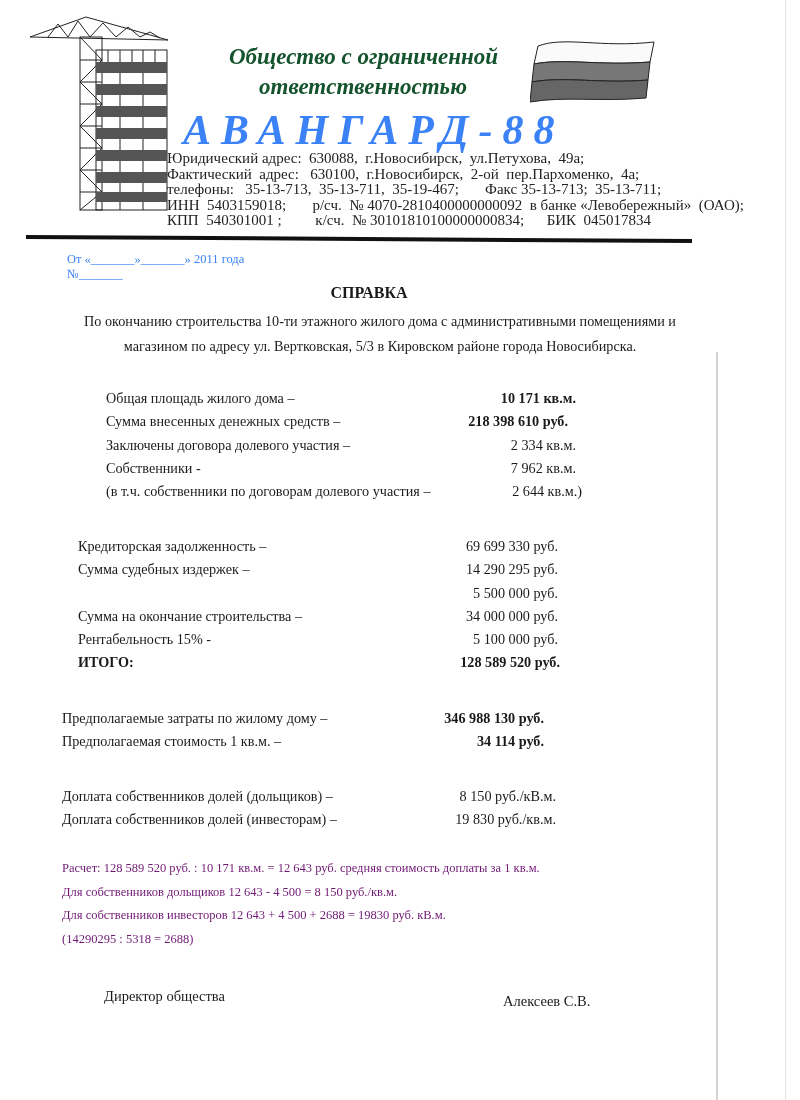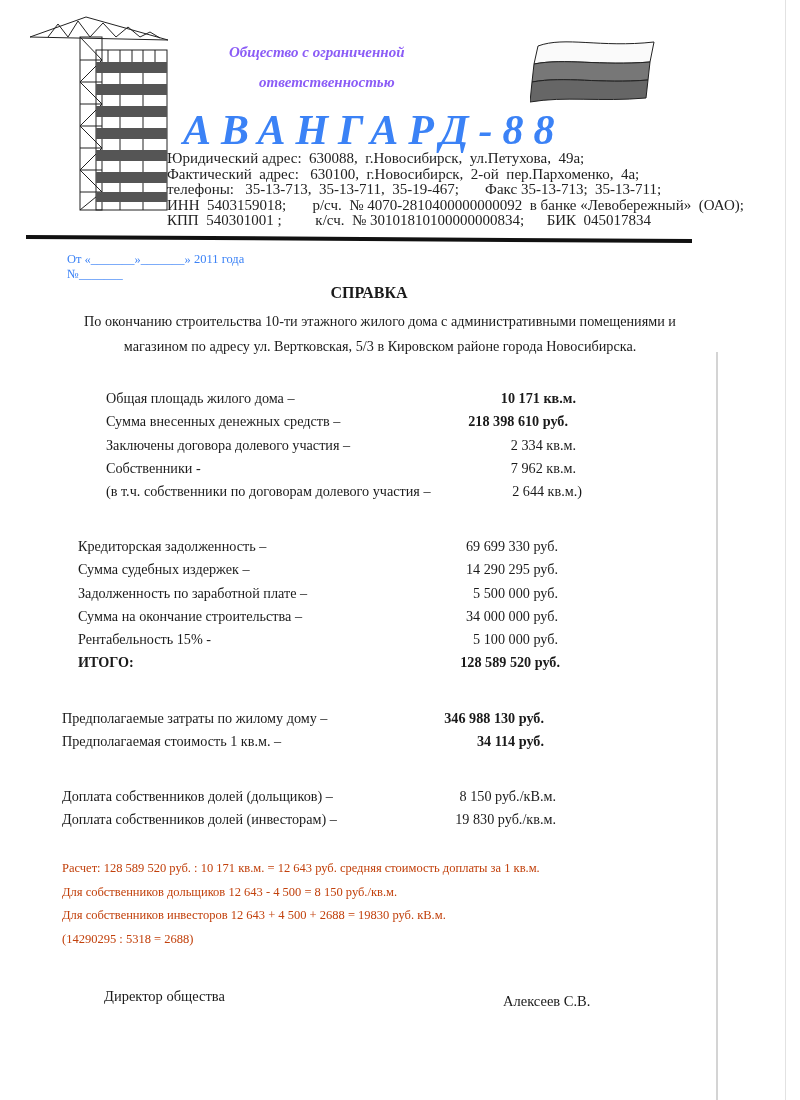--- a/index.html
+++ b/index.html
@@ -7,21 +7,21 @@
     width: 800px; height: 1100px; background: #ffffff; position: relative; overflow: hidden;
     font-family: "Liberation Serif", "DejaVu Serif", serif; color: #1a1a1a;
   }
   .abs { position: absolute; }
   .scan-edge { position: absolute; top: 0; right: 14px; width: 1px; height: 1100px; background: #e2e2e2; }
   .scan-line { position: absolute; left: 716px; top: 352px; width: 2px; height: 748px; background: #b8b8b8; opacity: 0.6; }
 
   .logo { left: 28px; top: 12px; width: 140px; height: 200px; }
   .flag { left: 530px; top: 38px; width: 126px; height: 68px; }
 
-  .org-line { font-family: "Liberation Serif", serif; font-style: italic; font-weight: bold; font-size: 15px; color: #8b5cf6; white-space: nowrap; }
+  .org-line { font-family: "Liberation Serif", serif; font-style: italic; font-weight: bold; font-size: 23px; color: #14532d; white-space: nowrap; }
   .org1 { left: 229px; top: 44px; }
   .org2 { left: 259px; top: 74px; }
   .brand { left: 183px; top: 106px; font-family: "Liberation Serif", serif; font-style: italic; font-weight: bold; font-size: 42px; letter-spacing: 10px; color: #3b82f6; white-space: nowrap; }
 
   .req { left: 167px; top: 151px; font-size: 15px; line-height: 15.5px; color: #222; }
   .req-row { white-space: pre; }
 
   .hr { left: 26px; top: 237px; width: 666px; height: 4px; background: #111; transform: rotate(0.35deg); }
 
   .meta { left: 67px; top: 252px; font-size: 12.5px; line-height: 15px; color: #3b82f6; }
@@ -32,21 +32,21 @@
   .row { position: relative; height: 23.3px; }
   .row .lbl { position: absolute; left: 0; top: 0; white-space: nowrap; }
   .row .val { position: absolute; right: 0; top: 0; white-space: nowrap; }
   .row .val.bold, .row .lbl.bold { font-weight: bold; }
 
   .g1 { top: 390px; margin-left: 44px; }
   .g2 { top: 538px; margin-left: 16px; }
   .g3 { top: 710px; }
   .g4 { top: 788px; }
 
-  .calc { left: 62px; top: 857px; font-size: 12.5px; line-height: 23.5px; color: #c2410c; }
+  .calc { left: 62px; top: 857px; font-size: 12.5px; line-height: 23.5px; color: #701a75; }
   .calc div { white-space: nowrap; }
 
   .sign-title { left: 104px; top: 988px; font-size: 14.5px; }
   .sign-name { left: 503px; top: 993px; font-size: 14.5px; }
 </style>
 </head>
 <body>
 
 <div class="scan-edge"></div>
 <div class="scan-line"></div>
@@ -142,21 +142,20 @@
 <div class="abs rows g2">
   <div class="row">
       <span class="lbl">Кредиторская задолженность –</span>
       <span class="val" style="right:-10px">69 699 330 руб.</span>
     </div>
   <div class="row">
       <span class="lbl">Сумма судебных издержек –</span>
       <span class="val" style="right:-10px">14 290 295 руб.</span>
     </div>
   <div class="row">
-      <span class="lbl">Задолженность по заработной плате –</span>
       <span class="val" style="right:-10px">5 500 000 руб.</span>
     </div>
   <div class="row">
       <span class="lbl">Сумма на окончание строительства –</span>
       <span class="val" style="right:-10px">34 000 000 руб.</span>
     </div>
   <div class="row">
       <span class="lbl">Рентабельность 15% -</span>
       <span class="val" style="right:-10px">5 100 000 руб.</span>
     </div>

